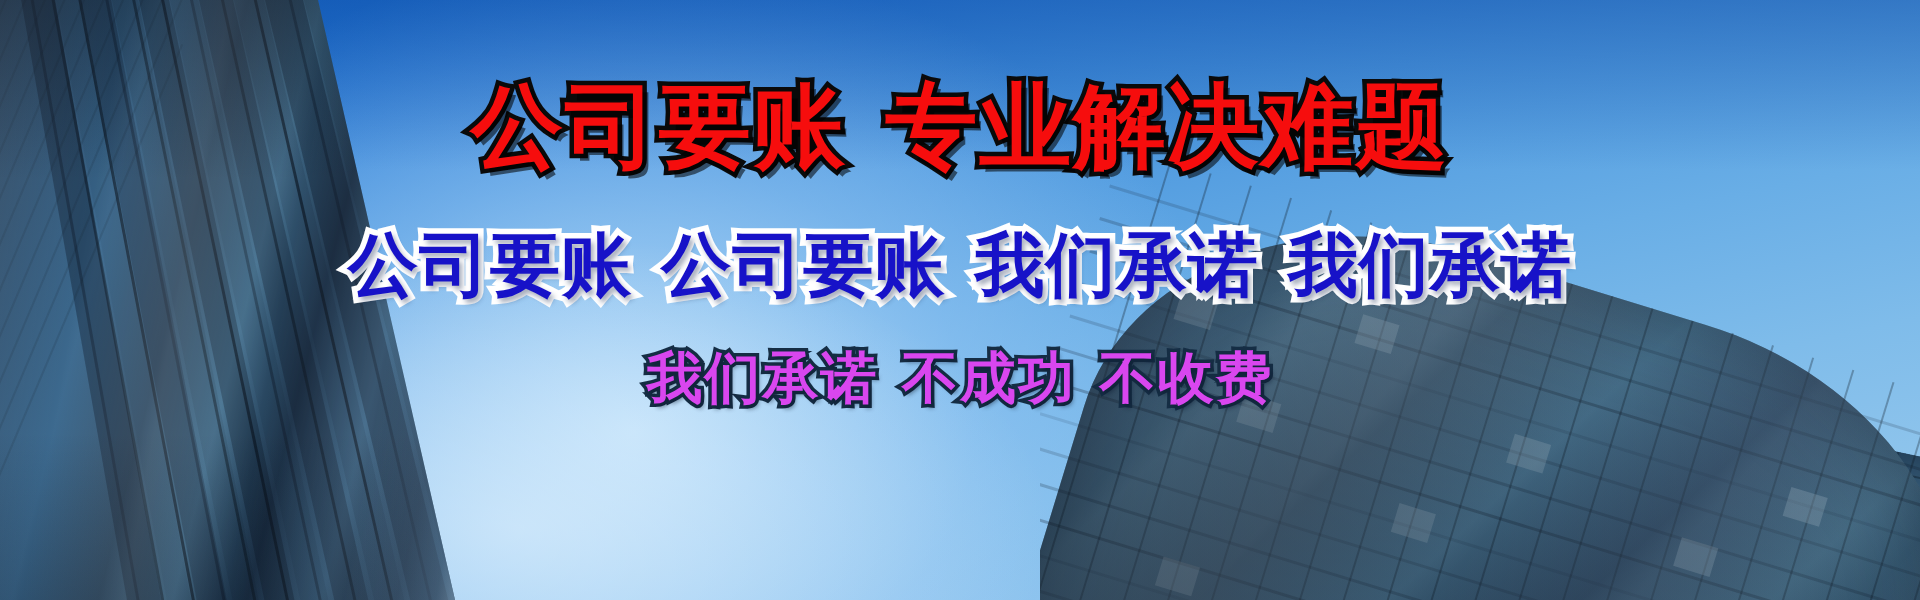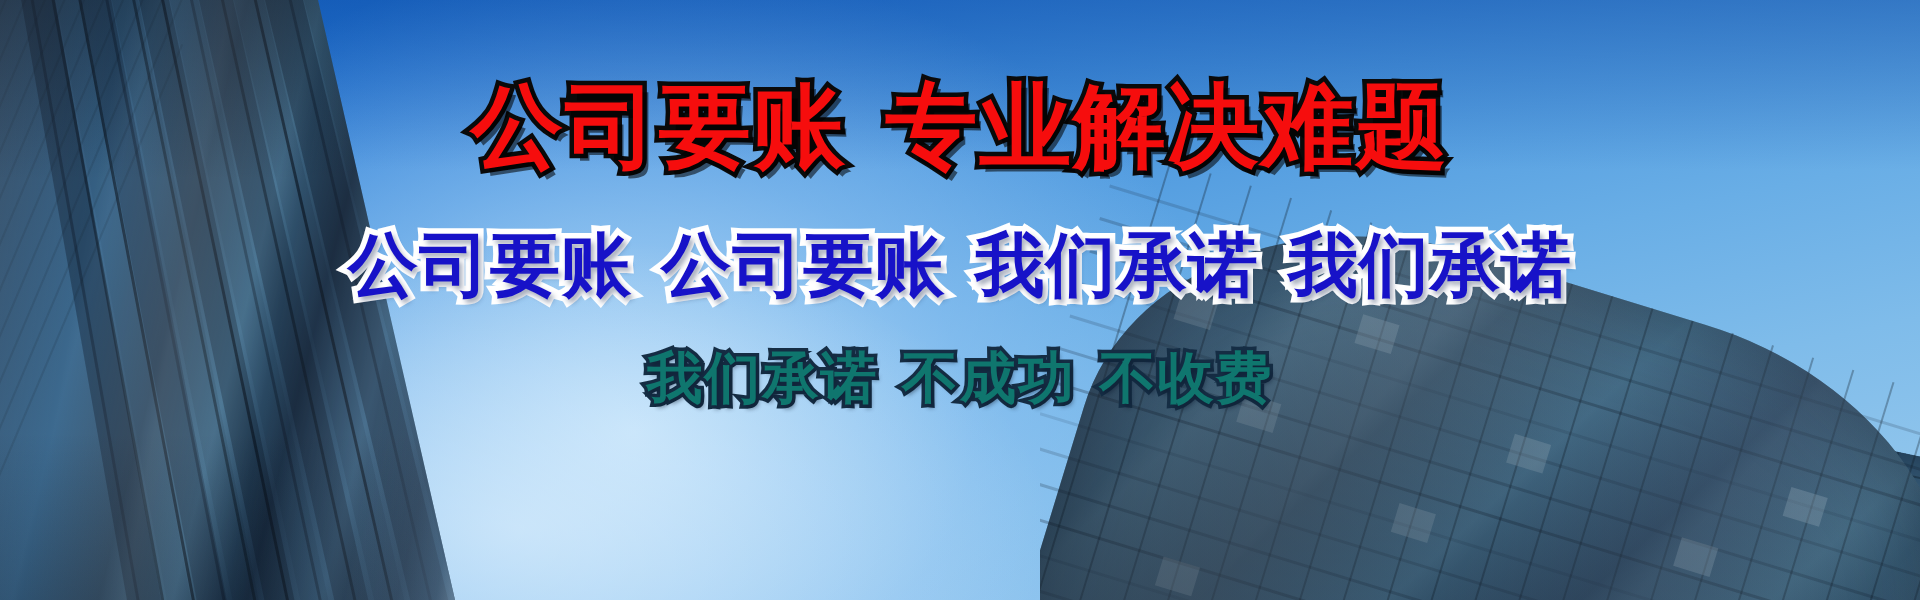--- a/index.html
+++ b/index.html
@@ -102,21 +102,21 @@
     letter-spacing:1px;
     color:#1712c8;
     -webkit-text-stroke:11px #ffffff;
     paint-order:stroke fill;
     text-shadow:3px 4px 5px rgba(20,40,80,.38);
   }
   .tagline{
     top:348px;
     font-size:56px;line-height:60px;font-weight:700;
     letter-spacing:2px;
-    color:#0f766e;
+    color:#d946ef;
     -webkit-text-stroke:7px #152d44;
     paint-order:stroke fill;
     text-shadow:3px 4px 4px rgba(10,25,45,.45);
   }
   .sp{display:inline-block;width:.42em;}
 </style>
 </head>
 <body>
 
 <div id="banner">

